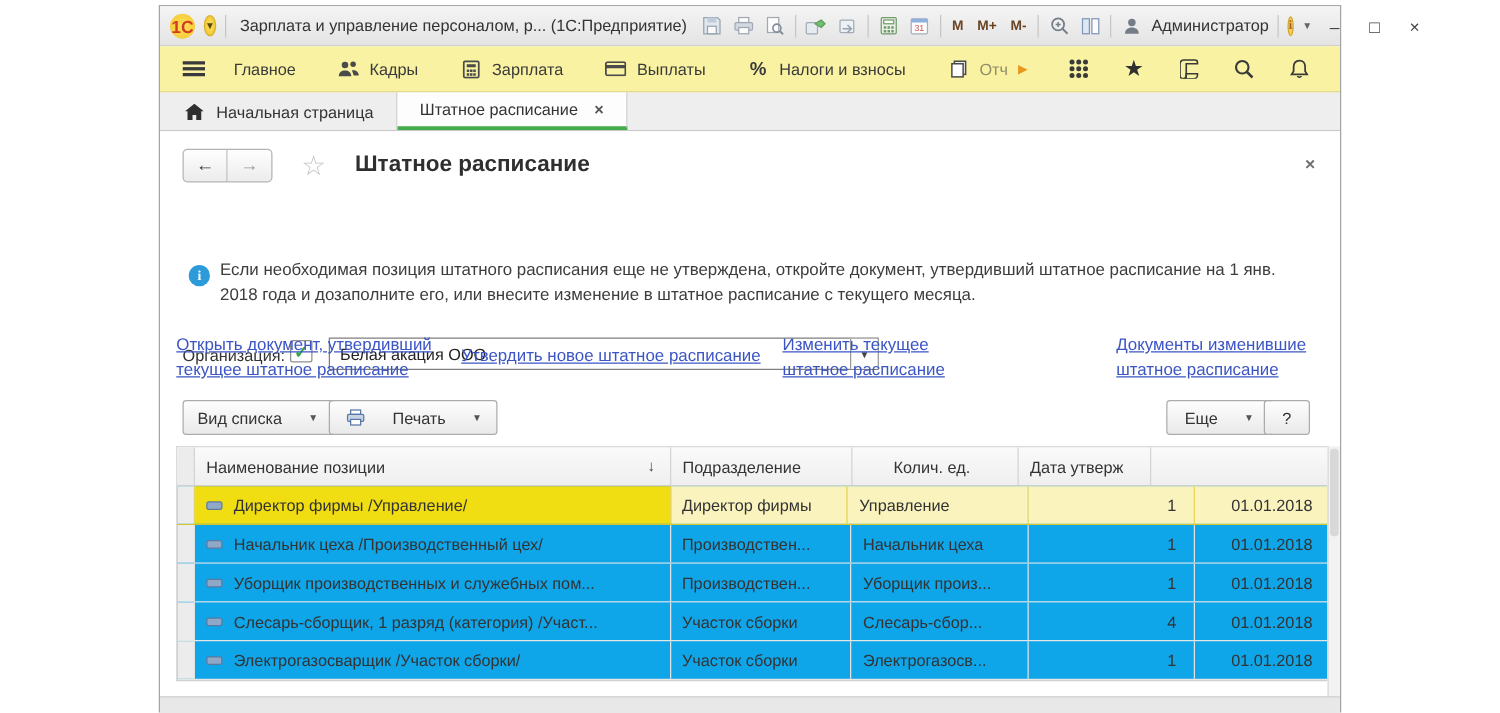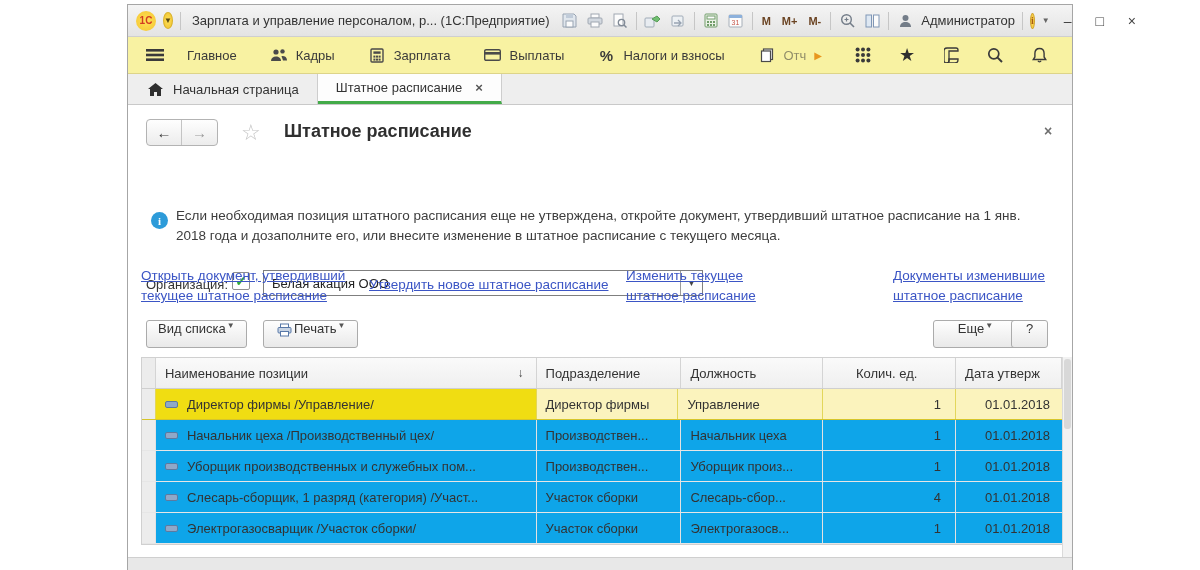--- a/index.html
+++ b/index.html
@@ -1,21 +1,21 @@
 <!DOCTYPE html>
 <html><head>
 <meta charset="utf-8">
 <style>
   * { margin:0; padding:0; box-sizing:border-box; }
   html,body { width:1200px; height:570px; background:#ffffff; font-family:"Liberation Sans", sans-serif; overflow:hidden; }
   .window { position:absolute; left:127px; top:4px; width:946px; height:566px; background:#fff; border:1px solid #a6a6a6; }
 
   
   .titlebar { height:32px; background:linear-gradient(#f4f4f4,#e4e4e4); border-bottom:1px solid #cfcfcf; display:flex; align-items:center; padding:0 8px; gap:7px; font-size:13px; color:#3a3a3a; }
-  .appicon { width:20px; height:20px; border-radius:50%; background:radial-gradient(#ffe258,#f4c431); color:#d23b22; font-weight:bold; font-size:10px; display:flex; align-items:center; justify-content:center; flex:0 0 auto; }
+  .appicon { width:20px; height:20px; border-radius:50%; background:radial-gradient(#ffe258,#f4c431); color:#d23b22; font-weight:bold; font-size:14px; display:flex; align-items:center; justify-content:center; flex:0 0 auto; }
   .appcaret { width:17px; height:17px; border-radius:50%; background:radial-gradient(#ffe258,#eebf2e); color:#5a4a12; font-size:8px; display:flex; align-items:center; justify-content:center; border:1px solid #d9b22a; }
   .tbsep { width:1px; height:18px; background:#c6c6c6; flex:0 0 auto; }
   .tbtitle { white-space:nowrap; color:#333; padding:0 4px; }
   .tbico { width:18px; height:18px; display:flex; align-items:center; justify-content:center; flex:0 0 auto; opacity:.85; }
   .mbtn { font-size:11px; font-weight:bold; color:#6b4423; padding:0 2px; }
   .userlbl { color:#333; white-space:nowrap; }
   .infocirc { width:16px; height:16px; border-radius:50%; background:radial-gradient(#ffe36a,#f0bd2c); border:1px solid #cfa12a; color:#a65b13; font-size:10px; font-weight:bold; font-family:"Liberation Serif",serif; display:flex; align-items:center; justify-content:center; }
   .wctl { font-size:14px; color:#444; width:22px; text-align:center; line-height:14px; }
   .pushright { margin-left:auto; display:flex; align-items:center; gap:10px; }
 
@@ -50,21 +50,21 @@
   .dropbtn { width:22px; border-left:1px solid #9a9a9a; display:flex; align-items:center; justify-content:center; color:#444; font-size:8px; background:#fdfdfd; }
   .info-i { position:absolute; left:23px; top:107px; width:17px; height:17px; border-radius:50%; background:#2d9bd9; color:#fff; font-weight:bold; font-size:11px; font-family:"Liberation Serif",serif; display:flex; align-items:center; justify-content:center; }
   .infotext { position:absolute; left:48px; top:101px; width:868px; line-height:20px; font-size:13.5px; color:#3d3d3d; }
 
   .link { position:absolute; color:#3b55c5; text-decoration:underline; font-size:13.5px; line-height:20px; }
   .link1 { left:13px; top:161px; width:234px; }
   .link2 { left:241px; top:170px; width:262px; }
   .link3 { left:498px; top:161px; width:140px; }
   .link4 { left:765px; top:161px; width:170px; }
 
-  .btn { position:absolute; top:215px; height:28px; border:1px solid #ababab; border-radius:3px; background:linear-gradient(#fefefe,#e9e9e9); display:flex; justify-content:center; gap:1px; font-size:13px; color:#333; padding:0 11px; }
+  .btn { position:absolute; top:215px; height:28px; border:1px solid #ababab; border-radius:3px; background:linear-gradient(#fefefe,#e9e9e9); display:flex; align-items:center; justify-content:center; gap:21px; font-size:13px; color:#333; padding:0 11px; }
   .caret { font-size:8px; color:#555; }
 
   
   .grid { position:absolute; left:13px; top:252px; width:921px; border:1px solid #d0d0d0; border-right:none; }
   .trow { display:flex; height:31px; align-items:stretch; background:#0ea5e9; border-bottom:1px solid #e6e6e6; }
   .thead { background:linear-gradient(#fafafa,#efefef); border-bottom:1px solid #cfcfcf; color:#333; }
   .cell { display:flex; align-items:center; padding:0 9px; border-right:1px solid #e2e2e2; white-space:nowrap; overflow:hidden; font-size:13px; }
   .thead .cell { border-right:1px solid #d4d4d4;gap:16px; }
   .c-svc { width:14px; padding:0; background:#ececec; }
   .c-name { width:381px; }
@@ -359,21 +359,20 @@
     </span>
 
     <div class="grid">
       <div class="trow thead">
         <span class="cell c-svc"></span>
         <span class="cell c-name">
           <span>Наименование позиции</span>
           <span class="sortarrow">↓</span>
         </span>
         <span class="cell c-dept">Подразделение</span>
-        <span class="cell c-pos">Должность</span>
         <span class="cell c-qty">Колич. ед.</span>
         <span class="cell c-date">Дата утверж</span>
       </div>
 
       <div class="trow selected">
         <span class="cell c-svc"></span>
         <span class="cell c-name">
             <span class="rowico"></span>
             <span>Директор фирмы /Управление/</span>
           </span>

